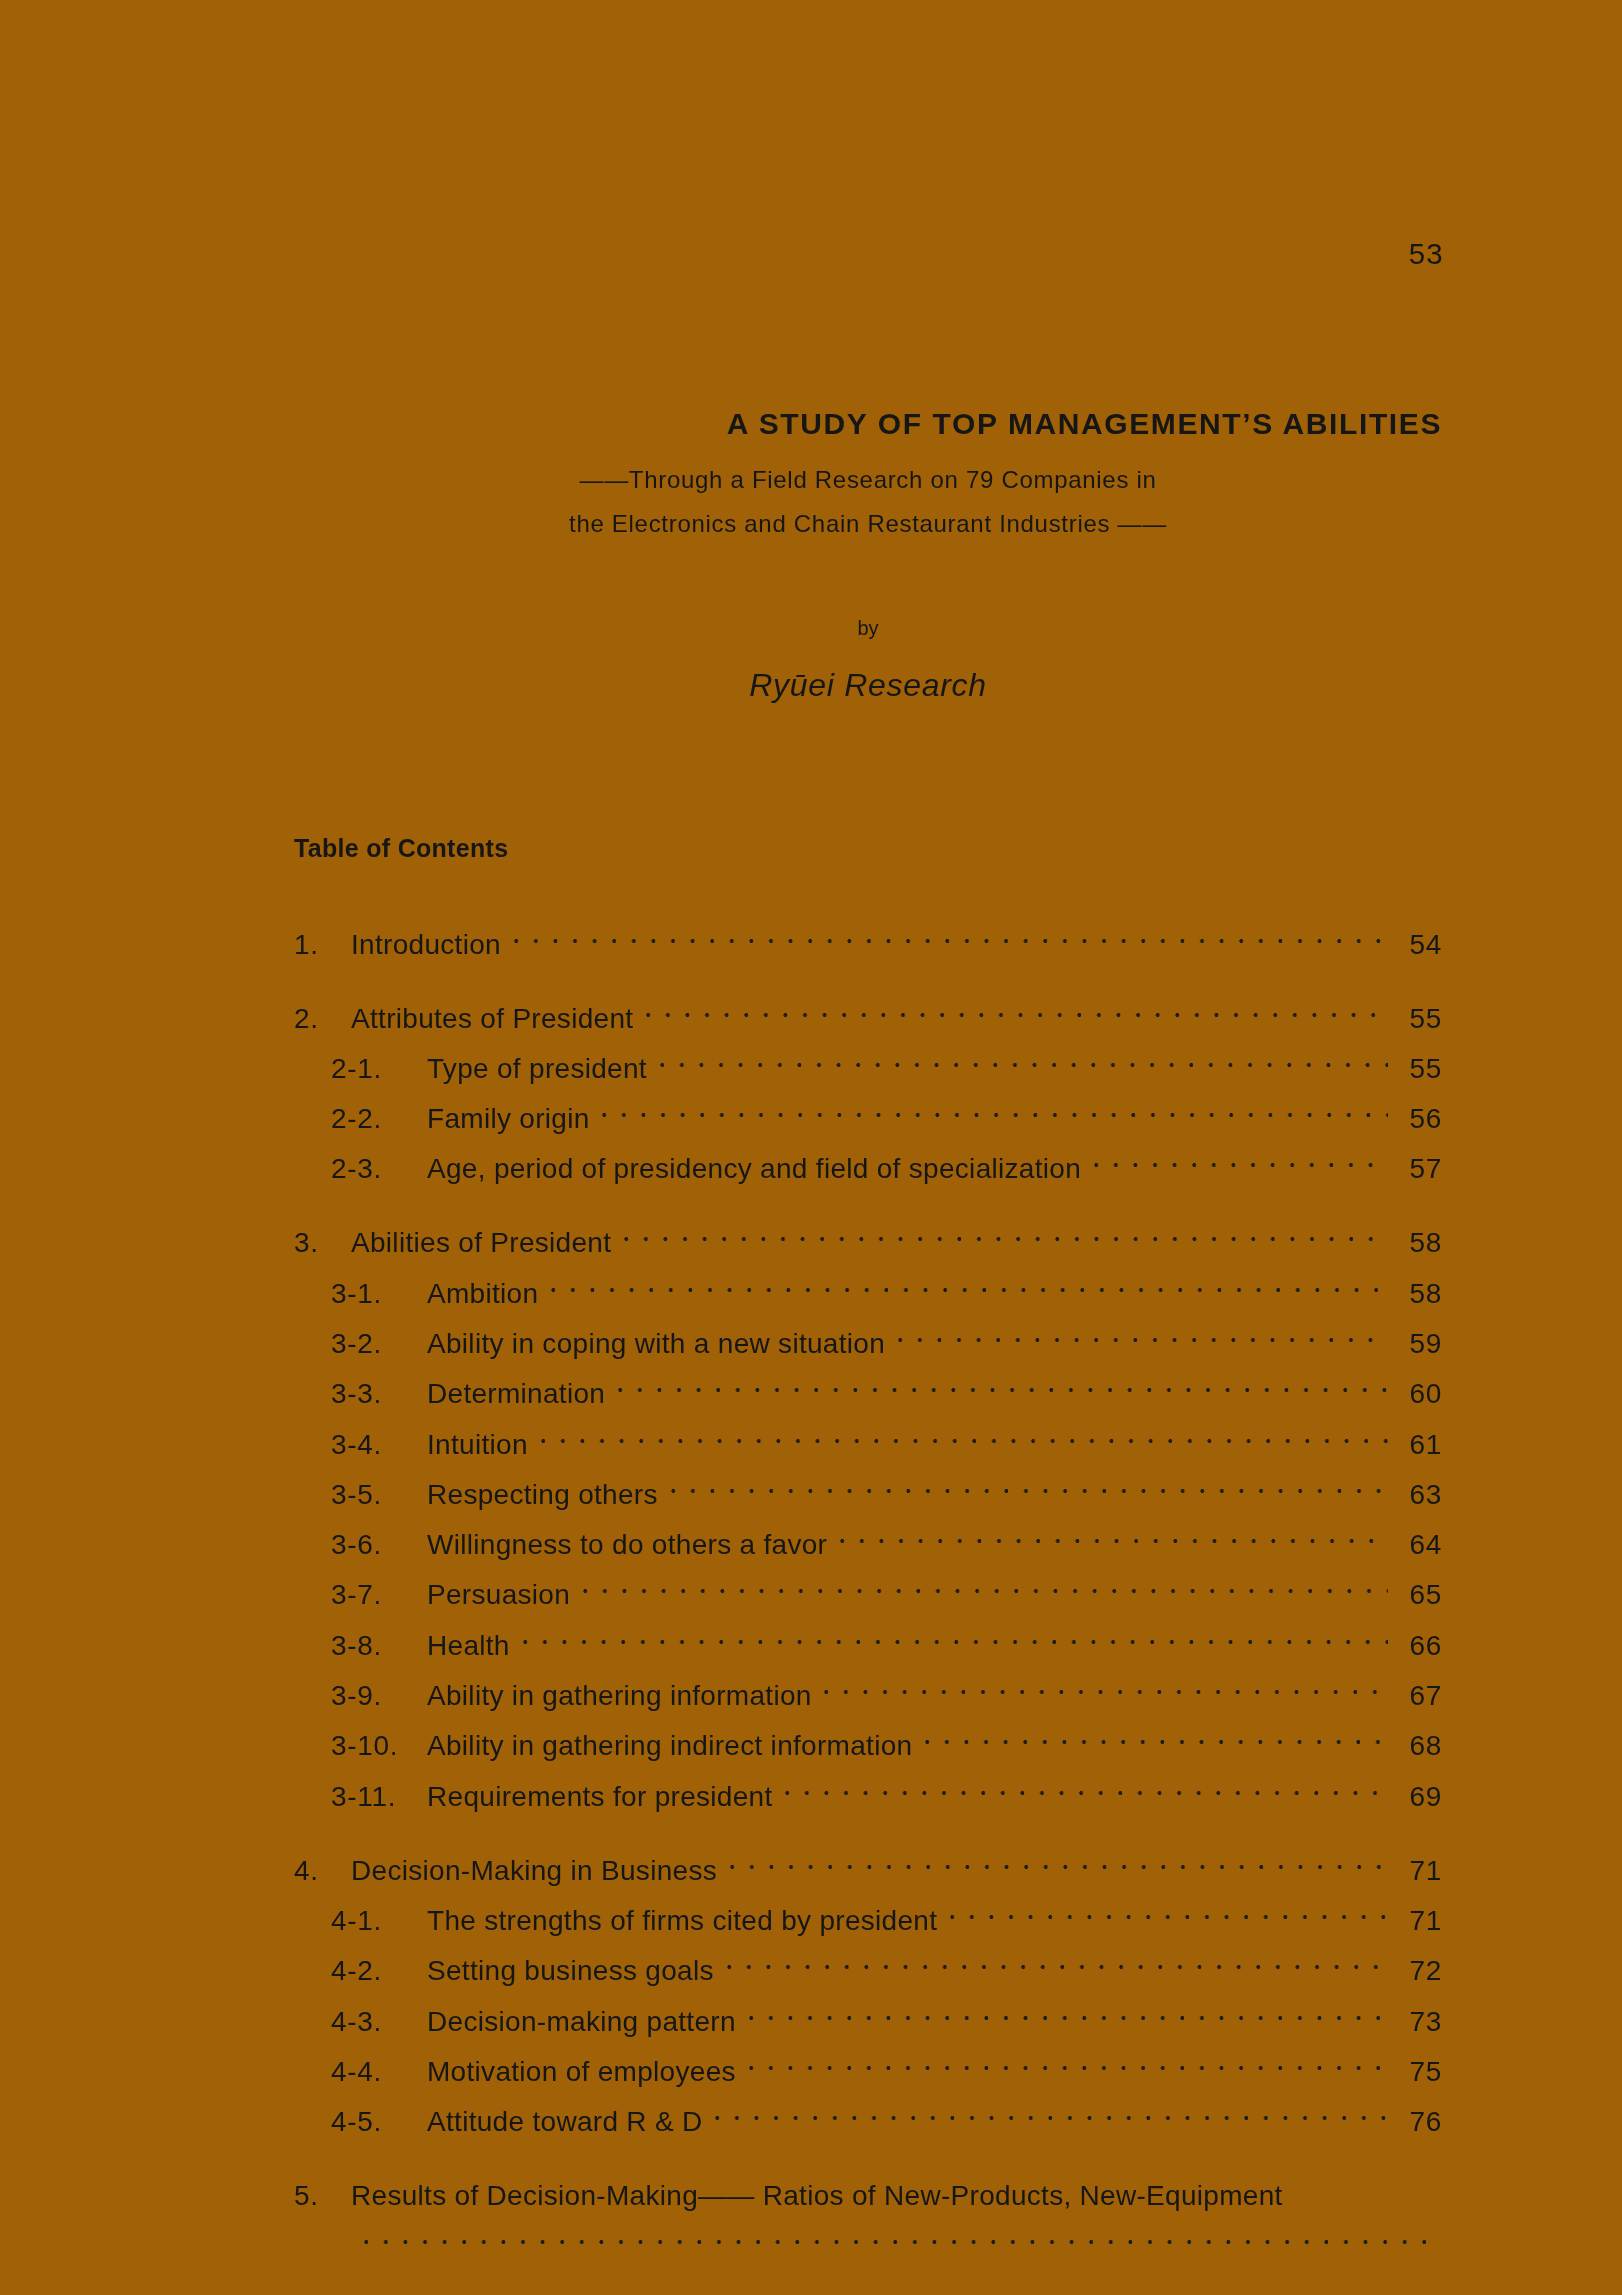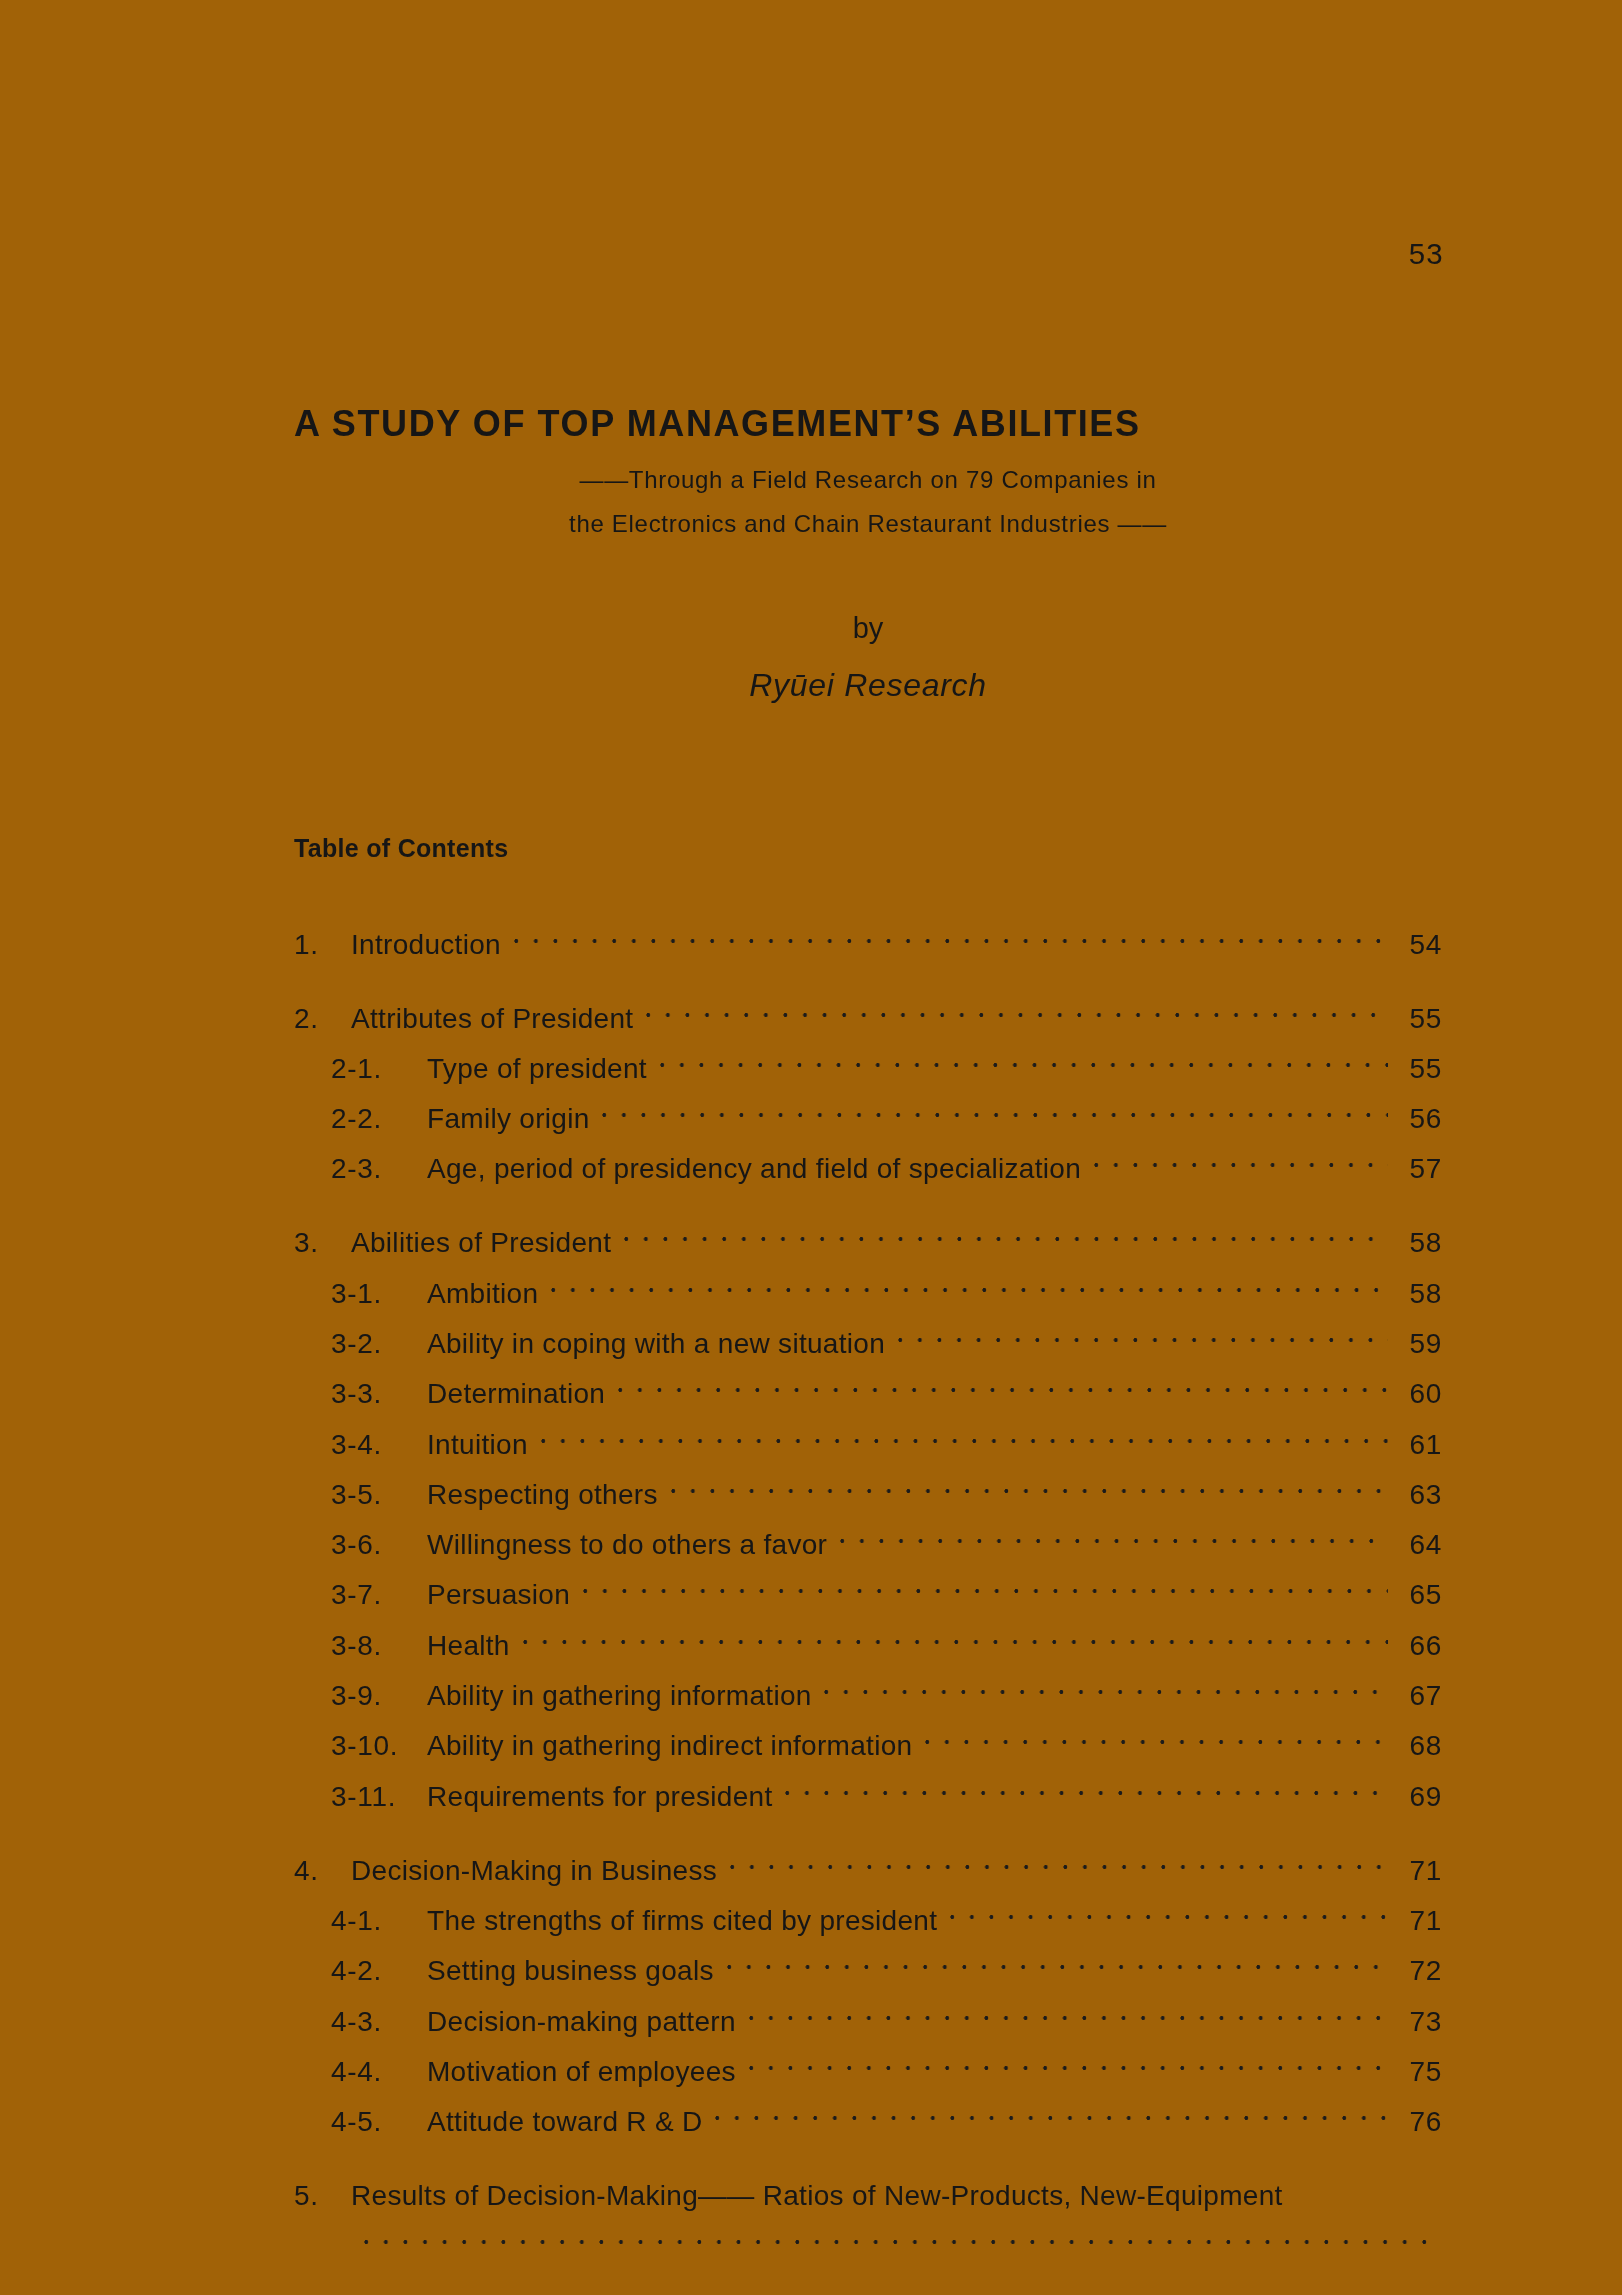--- a/index.html
+++ b/index.html
@@ -23,39 +23,39 @@
     letter-spacing: 1.3px;
   }
   .content {
     position: absolute;
     left: 294px;
     top: 0;
     width: 1148px;
     padding-top: 400px;
   }
   .doc-title {
-    text-align: left;
-    font-size: 36px;
+    text-align: right;
+    font-size: 30px;
     line-height: 47px;
     font-weight: bold;
     letter-spacing: 1.6px;
     white-space: nowrap;
   }
   .doc-subtitle {
     text-align: center;
     font-size: 24px;
     line-height: 44px;
     letter-spacing: 0.7px;
     white-space: nowrap;
   }
   .doc-subtitle.first { margin-top: 10.5px; }
   .byline {
     text-align: center;
     margin-top: 63px;
-    font-size: 29px;
+    font-size: 20px;
     line-height: 39px;
   }
   .author {
     text-align: center;
     margin-top: 17px;
     font-size: 32px;
     line-height: 41px;
     font-style: italic;
     letter-spacing: 0.7px;
   }

